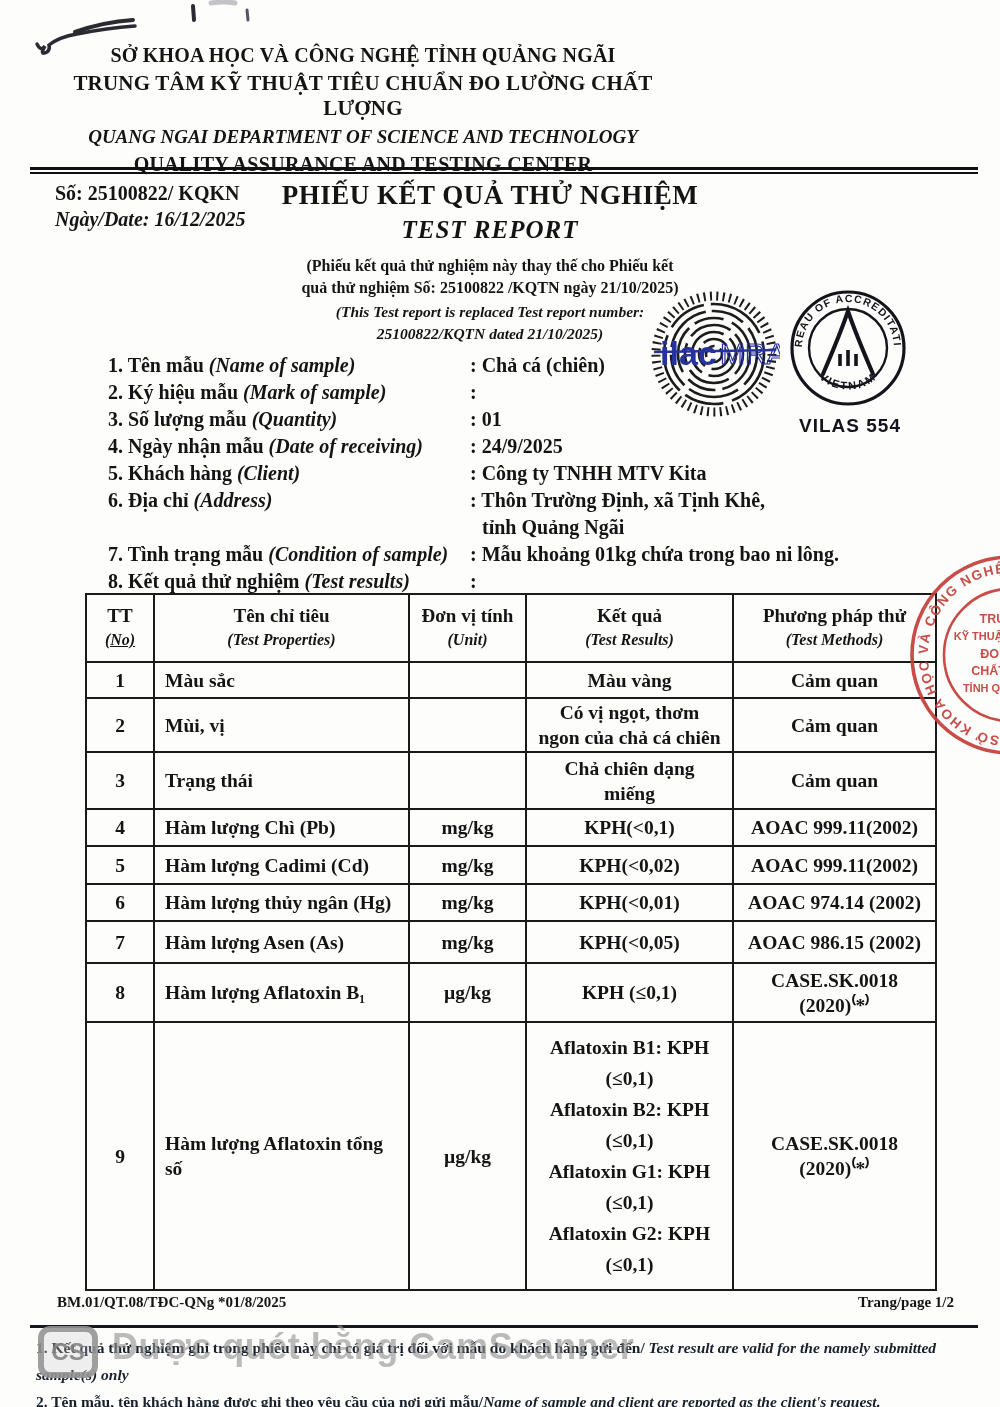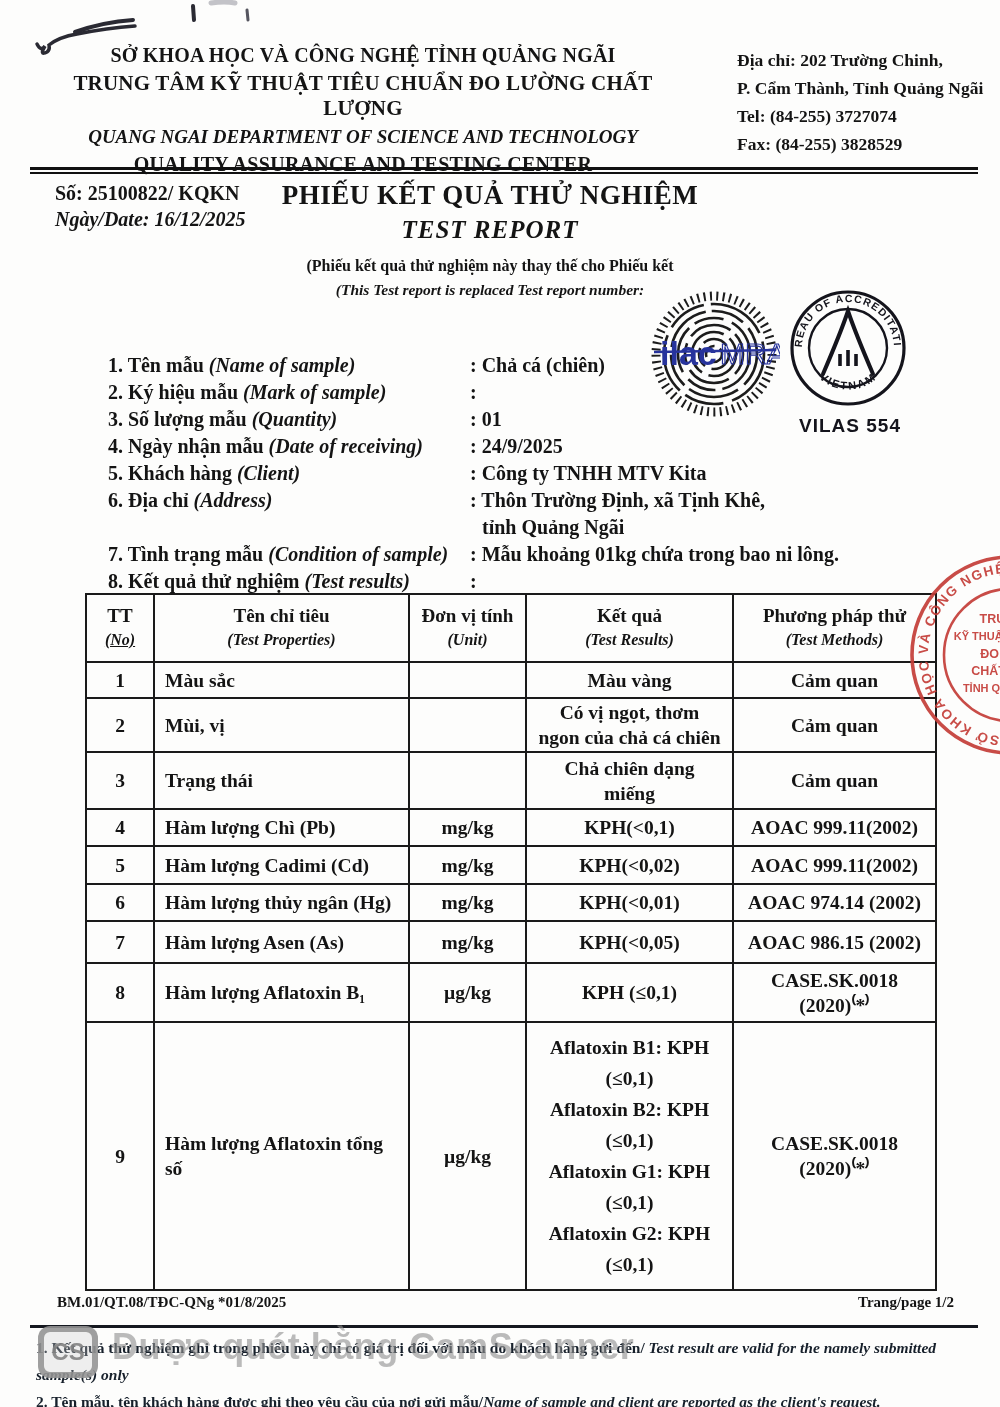--- a/index.html
+++ b/index.html
@@ -78,45 +78,41 @@
     <path d="M196,3 q14,-2 24,0" fill="none" stroke="#8a8a93" stroke-width="5" stroke-linecap="round" opacity=".5"></path>
   </svg>
 
   <div class="org-block">
     <div class="org-vi-1">SỞ KHOA HỌC VÀ CÔNG NGHỆ TỈNH QUẢNG NGÃI</div>
     <div class="org-vi-2">TRUNG TÂM KỸ THUẬT TIÊU CHUẨN ĐO LƯỜNG CHẤT LƯỢNG</div>
     <div class="org-en-1">QUANG NGAI DEPARTMENT OF SCIENCE AND TECHNOLOGY</div>
     <div class="org-en-2">QUALITY ASSURANCE AND TESTING CENTER</div>
   </div>
 
-  <div class="contact-block">
-    <div>Địa chỉ: 202 Trường Chinh,</div>
-    <div>P. Cẩm Thành, Tỉnh Quảng Ngãi</div>
-    <div>Tel: (84-255) 3727074</div>
-    <div>Fax: (84-255) 3828529</div>
-  </div>
 
   <div class="dbl-rule">
       <div class="l1"></div>
       <div class="l2"></div>
     </div>
 
   <div class="doc-no">
     <div>Số: 25100822/ KQKN</div>
     <div class="date">Ngày/Date: 16/12/2025</div>
   </div>
 
   <div class="title-block">
     <div class="title-vi">PHIẾU KẾT QUẢ THỬ NGHIỆM</div>
     <div class="title-en">TEST REPORT</div>
     <div class="replace-note">
       <div>(Phiếu kết quả thử nghiệm này thay thế cho Phiếu kết</div>
+      <div>quả thử nghiệm Số: 25100822 /KQTN ngày 21/10/2025)</div>
     </div>
     <div class="replace-note-en">
       <div>(This Test report is replaced  Test report number:</div>
+      <div>25100822/KQTN dated 21/10/2025)</div>
     </div>
   </div>
 
   <svg class="ilac-logo" width="132" height="132" viewBox="0 0 132 132">
     <g fill="none" stroke="#1c1c1c">
       <circle cx="66" cy="66" r="58" stroke-width="9" stroke-dasharray="2 4.4"></circle>
       <circle cx="66" cy="66" r="50" stroke-width="2.6" stroke-dasharray="60 9 40 7"></circle>
       <circle cx="66" cy="66" r="43" stroke-width="2.6" stroke-dasharray="34 8 52 6"></circle>
       <circle cx="66" cy="66" r="36" stroke-width="2.6" stroke-dasharray="48 7 30 9"></circle>
       <circle cx="66" cy="66" r="29" stroke-width="2.6" stroke-dasharray="22 8 44 6"></circle>

